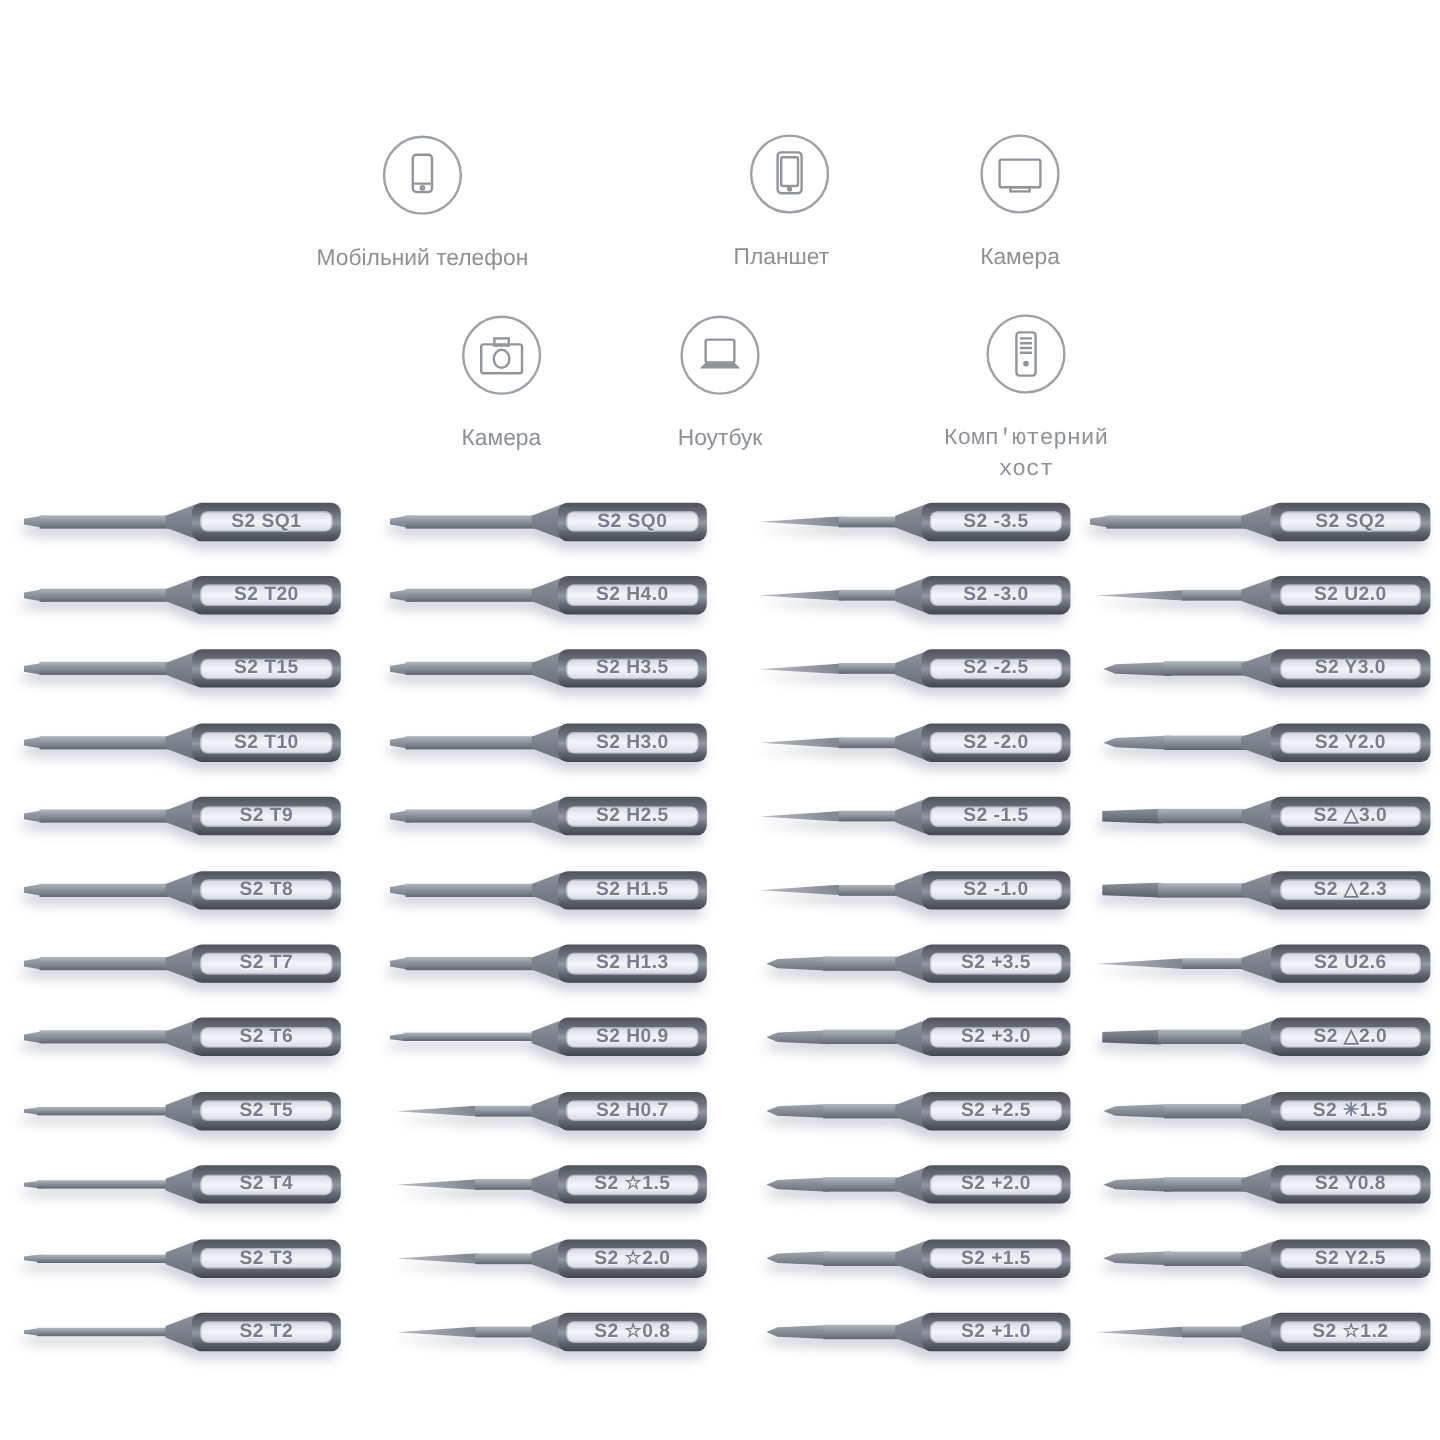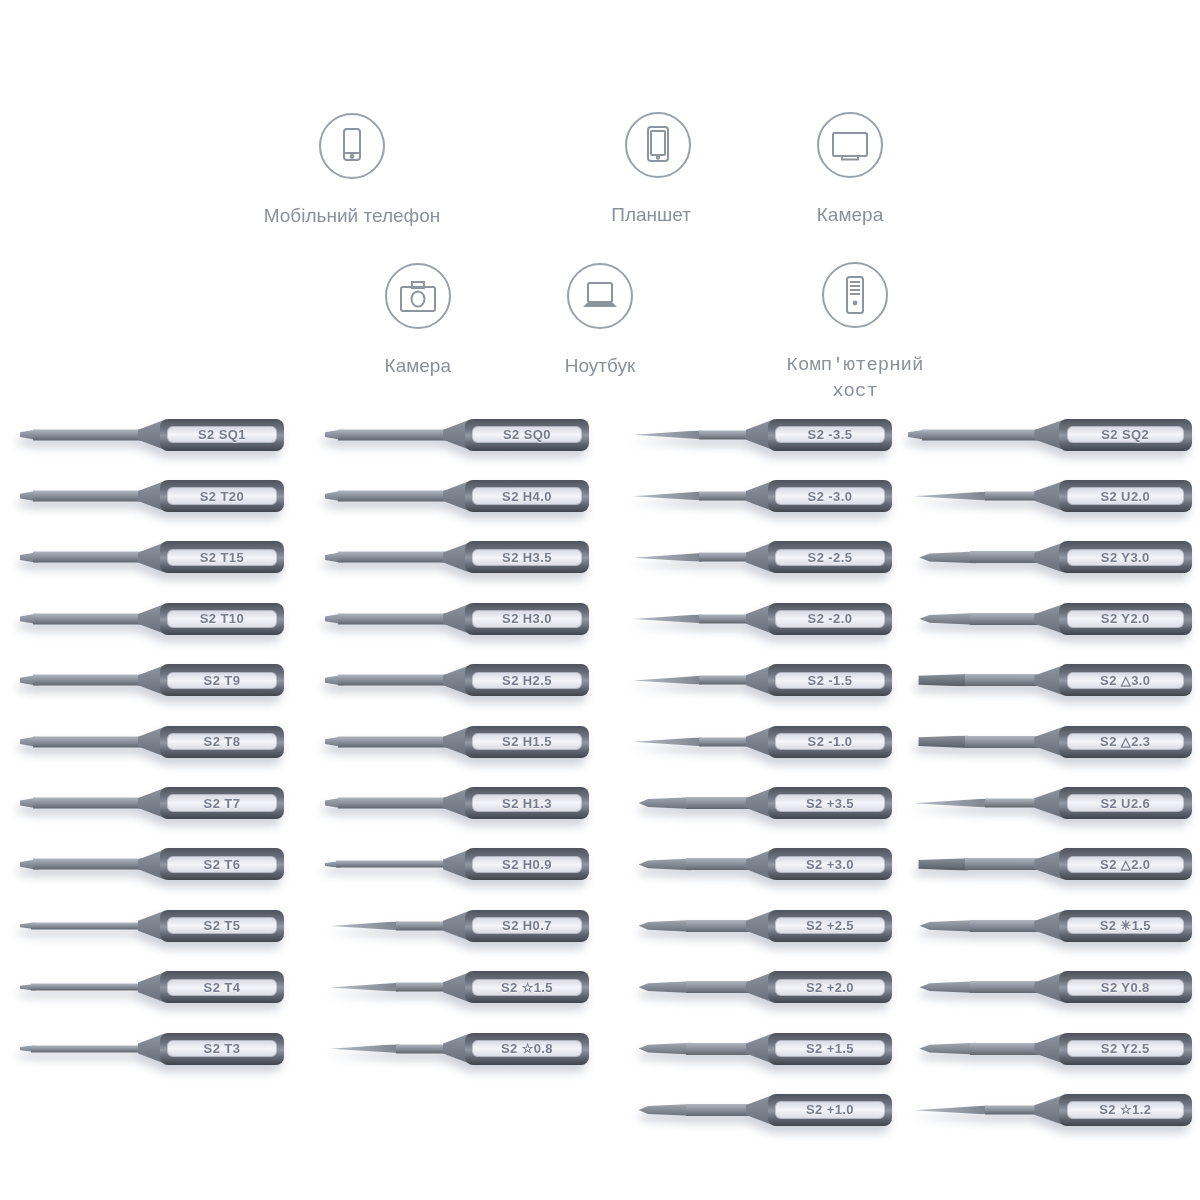--- a/index.html
+++ b/index.html
@@ -29,21 +29,21 @@
   .bit{position:relative;width:264px;height:32px;
        filter:drop-shadow(-3px 7px 5px rgba(125,138,160,.38));}
   .bit i,.bit .shank{position:absolute;display:block;}
 
   .shank{right:0;top:0;height:100%;width:47%;border-radius:8px;
        background:linear-gradient(180deg,#4e525b 0%,#6b717c 30%,#9298a3 52%,#5f6570 78%,#41454e 100%);}
   .plate{position:absolute;left:6%;right:6%;top:23%;bottom:23%;border-radius:6px;
        background:linear-gradient(180deg,#d4d7e2,#f4f5fa 50%,#d7dae5);
        box-shadow:inset 0 0 0 1px rgba(90,96,110,.30);
        display:flex;align-items:center;justify-content:center;
-       font-weight:700;font-size:13px;line-height:1;color:#767d8d;
+       font-weight:700;font-size:16px;line-height:1;color:#767d8d;
        letter-spacing:.4px;text-shadow:0 1px 0 rgba(255,255,255,.55);}
   .neck{right:45.5%;width:10%;top:4%;height:92%;
        background:linear-gradient(180deg,#8d939e,#6a707b);
        clip-path:polygon(0 34%,100% 0,100% 100%,0 66%);}
   .shaft{left:5%;width:52%;top:50%;transform:translateY(-50%);height:11px;
        background:linear-gradient(180deg,#b0b6c0,#868c97 55%,#60666f);}
   .tip{left:0;top:50%;transform:translateY(-50%);width:7%;height:11px;
        background:linear-gradient(180deg,#a5abb5,#737984);
        clip-path:polygon(100% 0,100% 100%,0 72%,0 28%);}
 
@@ -217,20 +217,28 @@
       </span>
     </div>
   <div class="bit" data-tip="thin">
       <i class="tip"></i>
       <i class="shaft"></i>
       <i class="neck"></i>
       <span class="shank">
         <span class="plate">S2 T3</span>
       </span>
     </div>
+  <div class="bit" data-tip="thin">
+      <i class="tip"></i>
+      <i class="shaft"></i>
+      <i class="neck"></i>
+      <span class="shank">
+        <span class="plate">S2 T2</span>
+      </span>
+    </div>
 </div>
 
 <div class="col" id="col2">
   <div class="bit" data-tip="flat">
       <i class="tip"></i>
       <i class="shaft"></i>
       <i class="neck"></i>
       <span class="shank">
         <span class="plate">S2 SQ0</span>
       </span>
@@ -305,20 +313,28 @@
       <i class="neck"></i>
       <span class="shank">
         <span class="plate">S2 ☆1.5</span>
       </span>
     </div>
   <div class="bit" data-tip="needle">
       <i class="tip"></i>
       <i class="shaft"></i>
       <i class="neck"></i>
       <span class="shank">
+        <span class="plate">S2 ☆2.0</span>
+      </span>
+    </div>
+  <div class="bit" data-tip="needle">
+      <i class="tip"></i>
+      <i class="shaft"></i>
+      <i class="neck"></i>
+      <span class="shank">
         <span class="plate">S2 ☆0.8</span>
       </span>
     </div>
 </div>
 
 <div class="col" id="col3">
   <div class="bit" data-tip="needle">
       <i class="tip"></i>
       <i class="shaft"></i>
       <i class="neck"></i>

